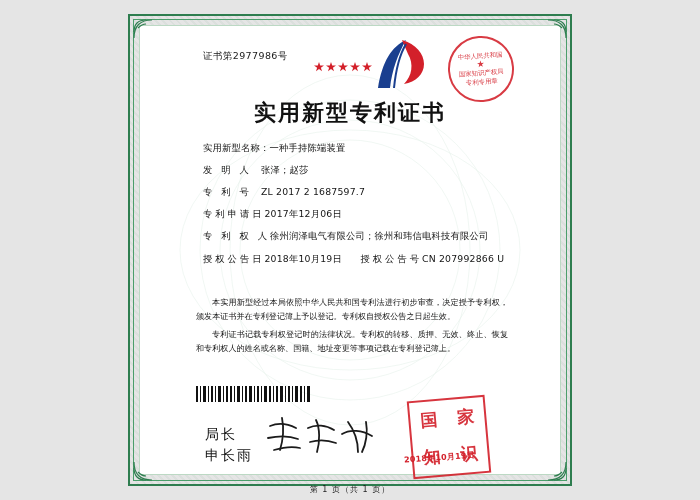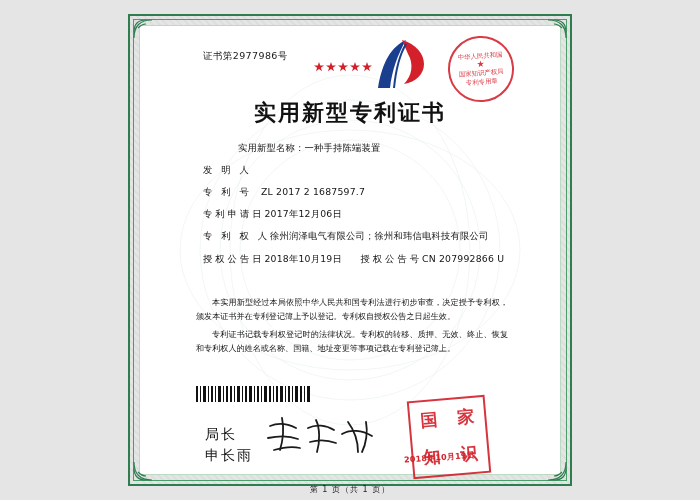--- a/index.html
+++ b/index.html
@@ -225,26 +225,27 @@
       <div class="star">★</div>
       <div>国家知识产权局</div>
       <div>专利专用章</div>
     </div>
   </div>
 
   <div class="doc-title">实用新型专利证书</div>
 
   <div class="fields">
     <div class="field">
-      <div class="val" style="flex:1 1 auto;margin-left:35px;">
+      <div class="val" style="flex:1 1 auto;">
         <span>实用新型名称：</span><span>一种手持陈端装置</span>
       </div>
     </div>
     <div class="field">
       <div class="lab">发 明 人</div>
+      <div class="val">张泽；赵莎</div>
     </div>
     <div class="field">
       <div class="lab">专 利 号</div>
       <div class="val">ZL 2017 2 1687597.7</div>
     </div>
     <div class="field">
       <div class="lab">专利申请日</div>
       <div class="val">2017年12月06日</div>
     </div>
     <div class="field">

